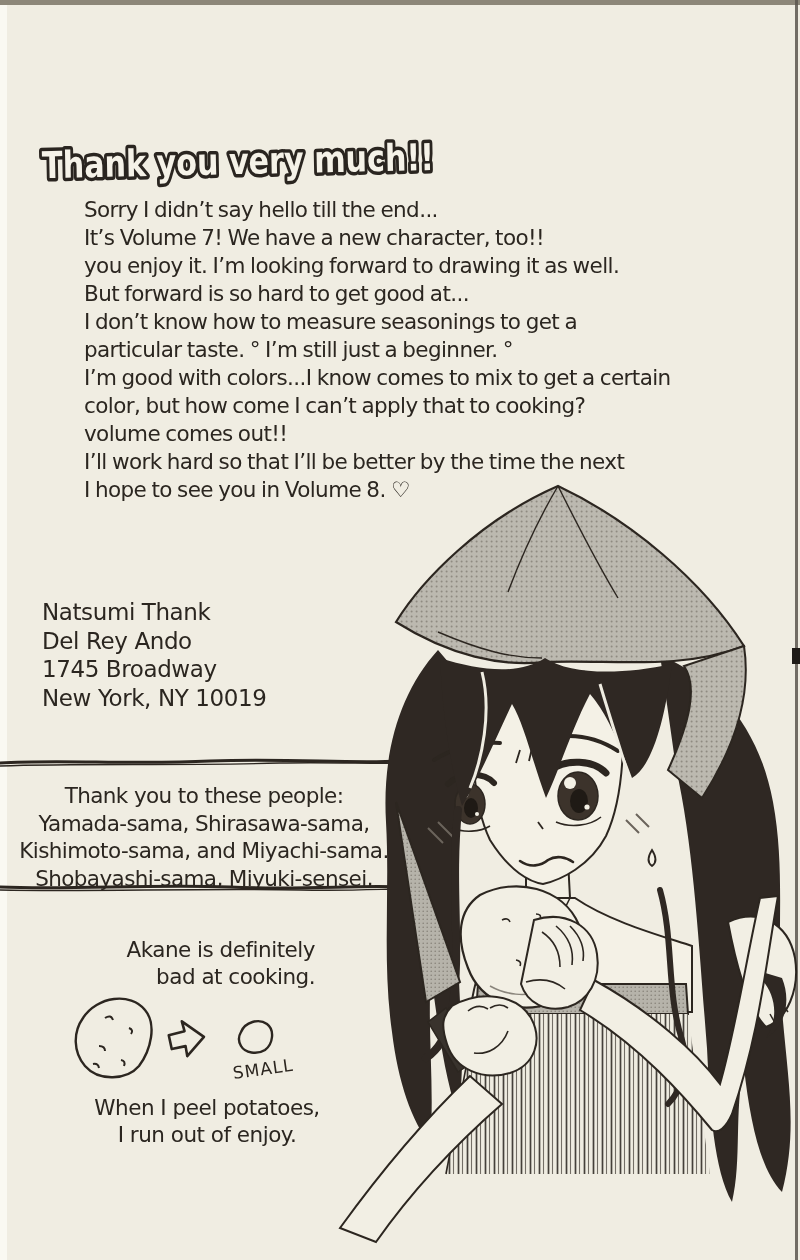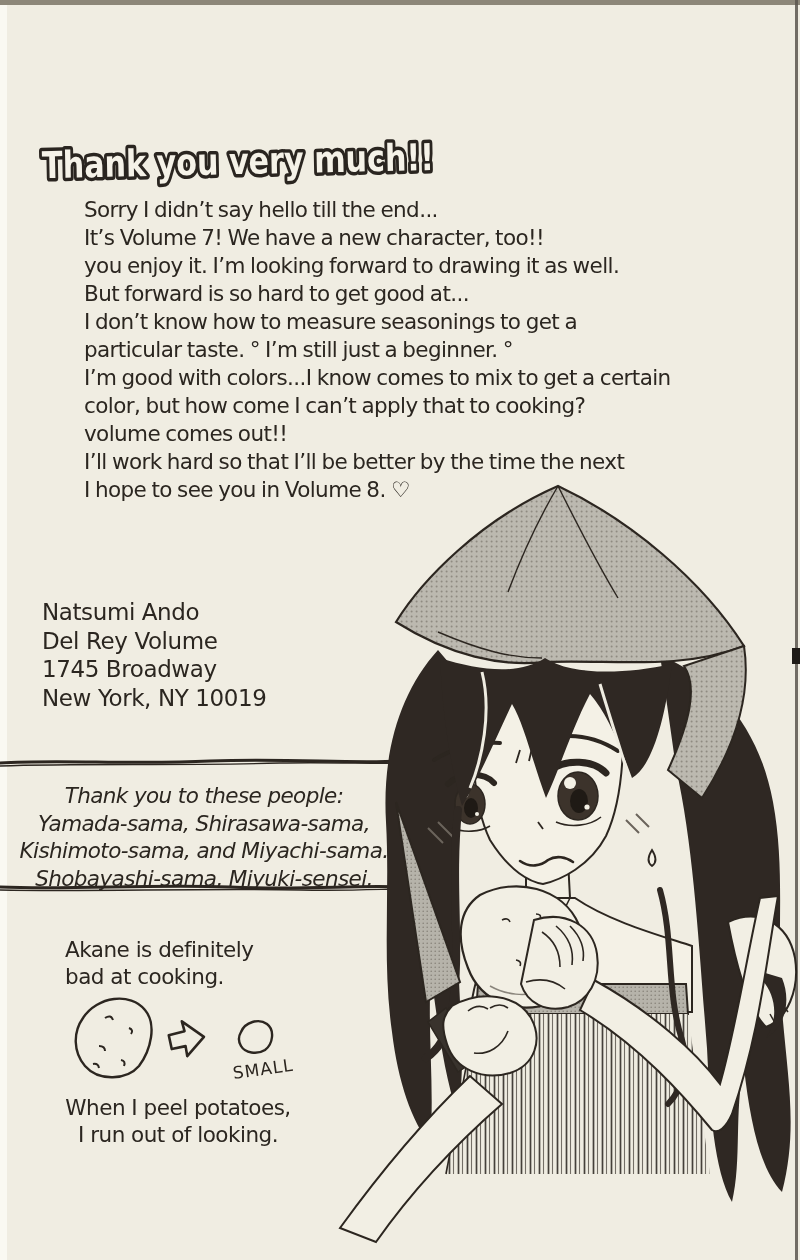--- a/index.html
+++ b/index.html
@@ -15,27 +15,27 @@
   .edge-notch{position:absolute;right:0;top:648px;width:8px;height:16px;background:#1f1b17;}
 
   .title-wrap{position:absolute;left:36px;top:126px;transform:rotate(-1.2deg);}
 
   .para{position:absolute;left:40px;top:196px;width:720px;margin-left:44px;}
   .para .ln{white-space:nowrap;height:28px;line-height:28px;font-size:21.5px;letter-spacing:-0.6px;word-spacing:-1px;}
 
   .address{position:absolute;left:42px;top:598px;}
   .address .ln{white-space:nowrap;height:28.5px;line-height:28.5px;font-size:23px;letter-spacing:-0.4px;}
 
-  .thanks{position:absolute;left:8px;top:782px;width:392px;text-align:center;font-style:italic;}
+  .thanks{position:absolute;left:8px;top:782px;width:392px;text-align:center;}
   .thanks .ln{white-space:nowrap;height:27.5px;line-height:27.5px;font-size:21.5px;letter-spacing:-0.6px;}
 
-  .note1{position:absolute;left:65px;top:936px;width:250px;text-align:left;}
+  .note1{position:absolute;left:65px;top:936px;width:250px;text-align:right;}
   .note1 .ln{height:27px;line-height:27px;font-size:21.5px;letter-spacing:-0.5px;white-space:nowrap;}
 
-  .note2{position:absolute;left:53px;top:1094px;width:250px;text-align:center;}
+  .note2{position:absolute;left:82px;top:1094px;width:250px;text-align:center;}
   .note2 .ln{height:27px;line-height:27px;font-size:21.5px;letter-spacing:-0.5px;white-space:nowrap;}
 
   .divider{position:absolute;left:0;width:412px;height:18px;}
   .divider.top{top:753px;} .divider.bottom{top:878px;}
   .diagram{position:absolute;left:55px;top:988px;}
   .figure{position:absolute;left:330px;top:470px;}
   svg{display:block;}
 </style>
 </head>
 <body>
@@ -61,22 +61,22 @@
     <div class="ln">I don’t know how to measure seasonings to get a</div>
     <div class="ln">particular taste. ° I’m still just a beginner. °</div>
     <div class="ln">I’m good with colors...I know comes to mix to get a certain</div>
     <div class="ln">color, but how come I can’t apply that to cooking?</div>
     <div class="ln">volume comes out!!</div>
     <div class="ln">I’ll work hard so that I’ll be better by the time the next</div>
     <div class="ln">I hope to see you in Volume 8. ♡</div>
   </div>
 
   <div class="address">
-    <div class="ln">Natsumi Ando</div>
-    <div class="ln">Del Rey Volume</div>
+    <div class="ln">Natsumi Thank</div>
+    <div class="ln">Del Rey Ando</div>
     <div class="ln">1745 Broadway</div>
     <div class="ln">New York, NY 10019</div>
   </div>
 
   <div class="divider top">
     <svg width="412" height="18" viewBox="0 0 412 18">
       <path d="M0,10 C60,6 130,12 210,8 C290,5 350,11 400,8" fill="none" stroke="#2c2620" stroke-width="3" stroke-linecap="round"></path>
       <path d="M0,13 C80,10 180,13 280,10 C330,9 380,11 401,10" fill="none" stroke="#2c2620" stroke-width="1.4" stroke-linecap="round"></path>
       <circle cx="402" cy="9" r="3.6" fill="#2c2620"></circle>
     </svg>
@@ -116,21 +116,21 @@
       </g>
       <g>
         <path d="M186,44 C190,34 204,30 212,36 C220,42 218,56 210,62 C202,67 190,65 186,58 C183,53 183,49 186,44 Z" fill="none" stroke="#2c2620" stroke-width="2.4"></path>
       </g>
       <text x="178" y="88" font-size="17" letter-spacing="1" fill="#2c2620" transform="rotate(-8 200 84)" font-family="DejaVu Sans, sans-serif">SMALL</text>
     </svg>
   </div>
 
   <div class="note2">
     <div class="ln">When I peel potatoes,</div>
-    <div class="ln">I run out of looking.</div>
+    <div class="ln">I run out of enjoy.</div>
   </div>
 
   <div class="figure">
   <svg width="470" height="790" viewBox="0 0 470 790">
     <defs>
       <pattern id="tone" width="5" height="5" patternUnits="userSpaceOnUse">
         <rect width="5" height="5" fill="#bcb9b0"></rect>
         <circle cx="1.6" cy="1.6" r="1" fill="#8f8b82"></circle>
       </pattern>
       <pattern id="tone2" width="4" height="4" patternUnits="userSpaceOnUse">

